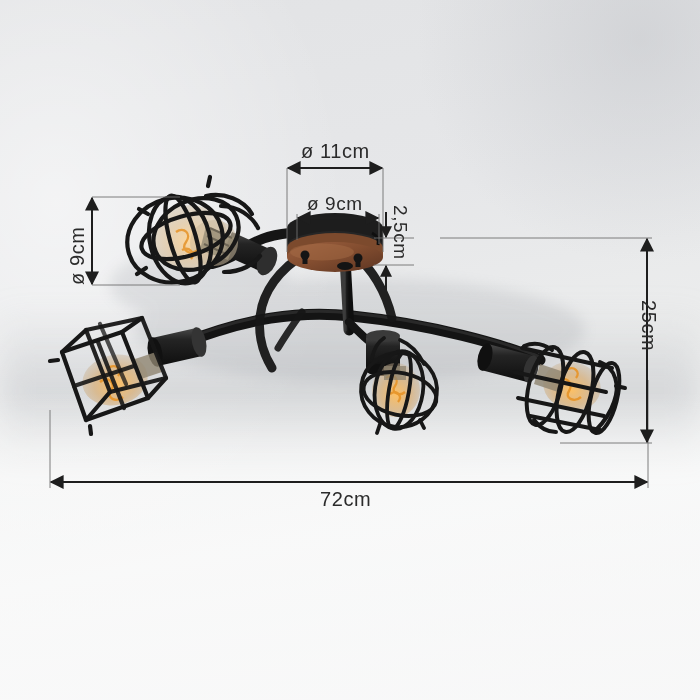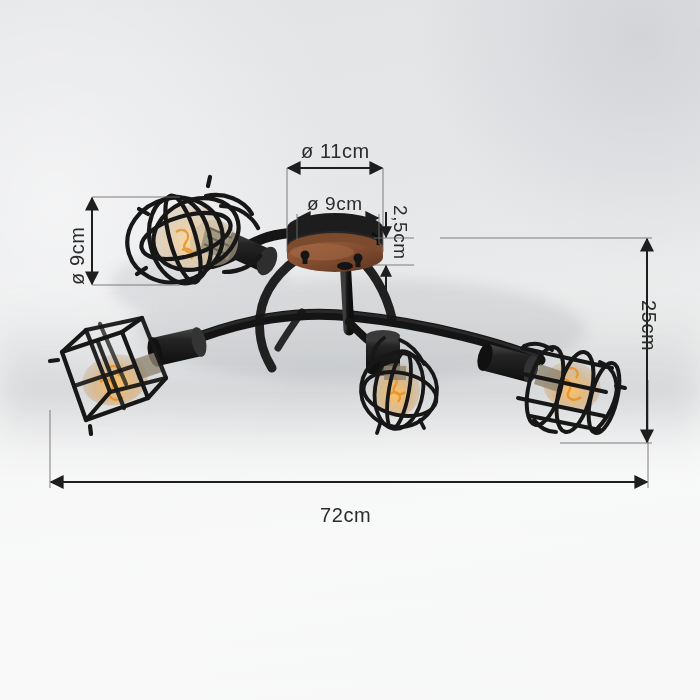--- a/index.html
+++ b/index.html
@@ -357,15 +357,15 @@
   <div class="dim-label" style="left:301px; top:140px;">ø 11cm</div>
 
   <div class="dim-label small" style="left:307px; top:193px;">ø 9cm</div>
 
   <div class="dim-label small rot-cw" style="left:411px; top:205px;">2,5cm</div>
 
   <div class="dim-label rot-ccw" style="left:66px; top:285px;">ø 9cm</div>
 
   <div class="dim-label rot-cw" style="left:660px; top:300px;">25cm</div>
 
-  <div class="dim-label" style="left:320px; top:488px;margin-top:16px;">72cm</div>
+  <div class="dim-label" style="left:320px; top:488px;">72cm</div>
 
 </div>
 
 </body></html>

